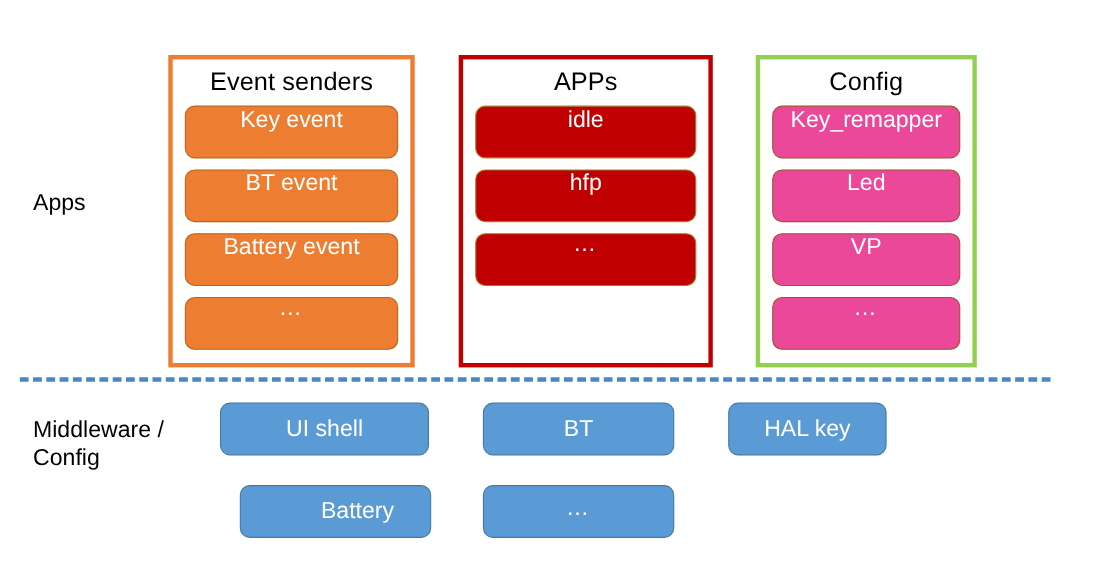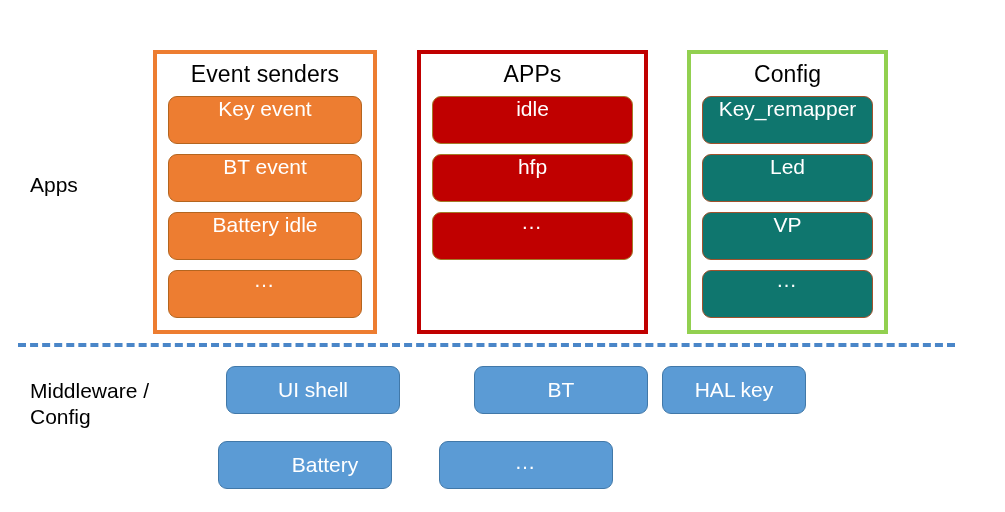--- a/index.html
+++ b/index.html
@@ -72,21 +72,21 @@
     display: flex;
     justify-content: center;
     color: #ffffff;
     font-size: 21px;
     line-height: 24px;
     white-space: nowrap;
     overflow: hidden;
   }
   .pill.orange { background: #ED7D31; border-color: #B4651F; }
   .pill.red    { background: #C00000; border-color: #A37A28; }
-  .pill.green  { background: #0f766e; border-color: #A0522D; }
+  .pill.green  { background: #ec4899; border-color: #A0522D; }
 
   .pill .dots-glyph {
     font-size: 21px;
     letter-spacing: 2px;
     position: relative;
     top: -3px;
   }
 
   
   #layer-divider {
@@ -106,23 +106,23 @@
     border: 1.5px solid #4178A8;
     background: #5B9BD5;
     display: flex;
     align-items: center;
     justify-content: center;
     color: #ffffff;
     font-size: 21px;
     line-height: 24px;
     white-space: nowrap;
   }
-  #mw-box-ui-shell { left: 226px; top: 366px; width: 174px; height: 48px; }
+  #mw-box-ui-shell { left: 200px; top: 366px; width: 190px; height: 48px; }
   #mw-box-battery  { left: 218px; top: 441px; width: 174px; height: 48px; padding-left: 40px; }
-  #mw-box-bt       { left: 439px; top: 366px; width: 174px; height: 48px; margin-left: 35px; }
+  #mw-box-bt       { left: 439px; top: 366px; width: 174px; height: 48px; }
   #mw-box-more     { left: 439px; top: 441px; width: 174px; height: 48px; }
   #mw-box-hal-key  { left: 662px; top: 366px; width: 144px; height: 48px; }
 
   .mw-box .dots-glyph {
     font-size: 21px;
     letter-spacing: 2px;
     position: relative;
     top: -3px;
   }
 </style>
@@ -139,21 +139,21 @@
   <div id="group-frame-event-senders" class="group-frame">
     <div class="group-title">Event senders</div>
     <div class="pill-stack">
       <div class="pill orange">
         <span>Key event</span>
       </div>
       <div class="pill orange">
         <span>BT event</span>
       </div>
       <div class="pill orange">
-        <span>Battery idle</span>
+        <span>Battery event</span>
       </div>
       <div class="pill orange">
         <span class="dots-glyph">…</span>
       </div>
     </div>
   </div>
 
   <div id="group-frame-apps" class="group-frame">
     <div class="group-title">APPs</div>
     <div class="pill-stack">

